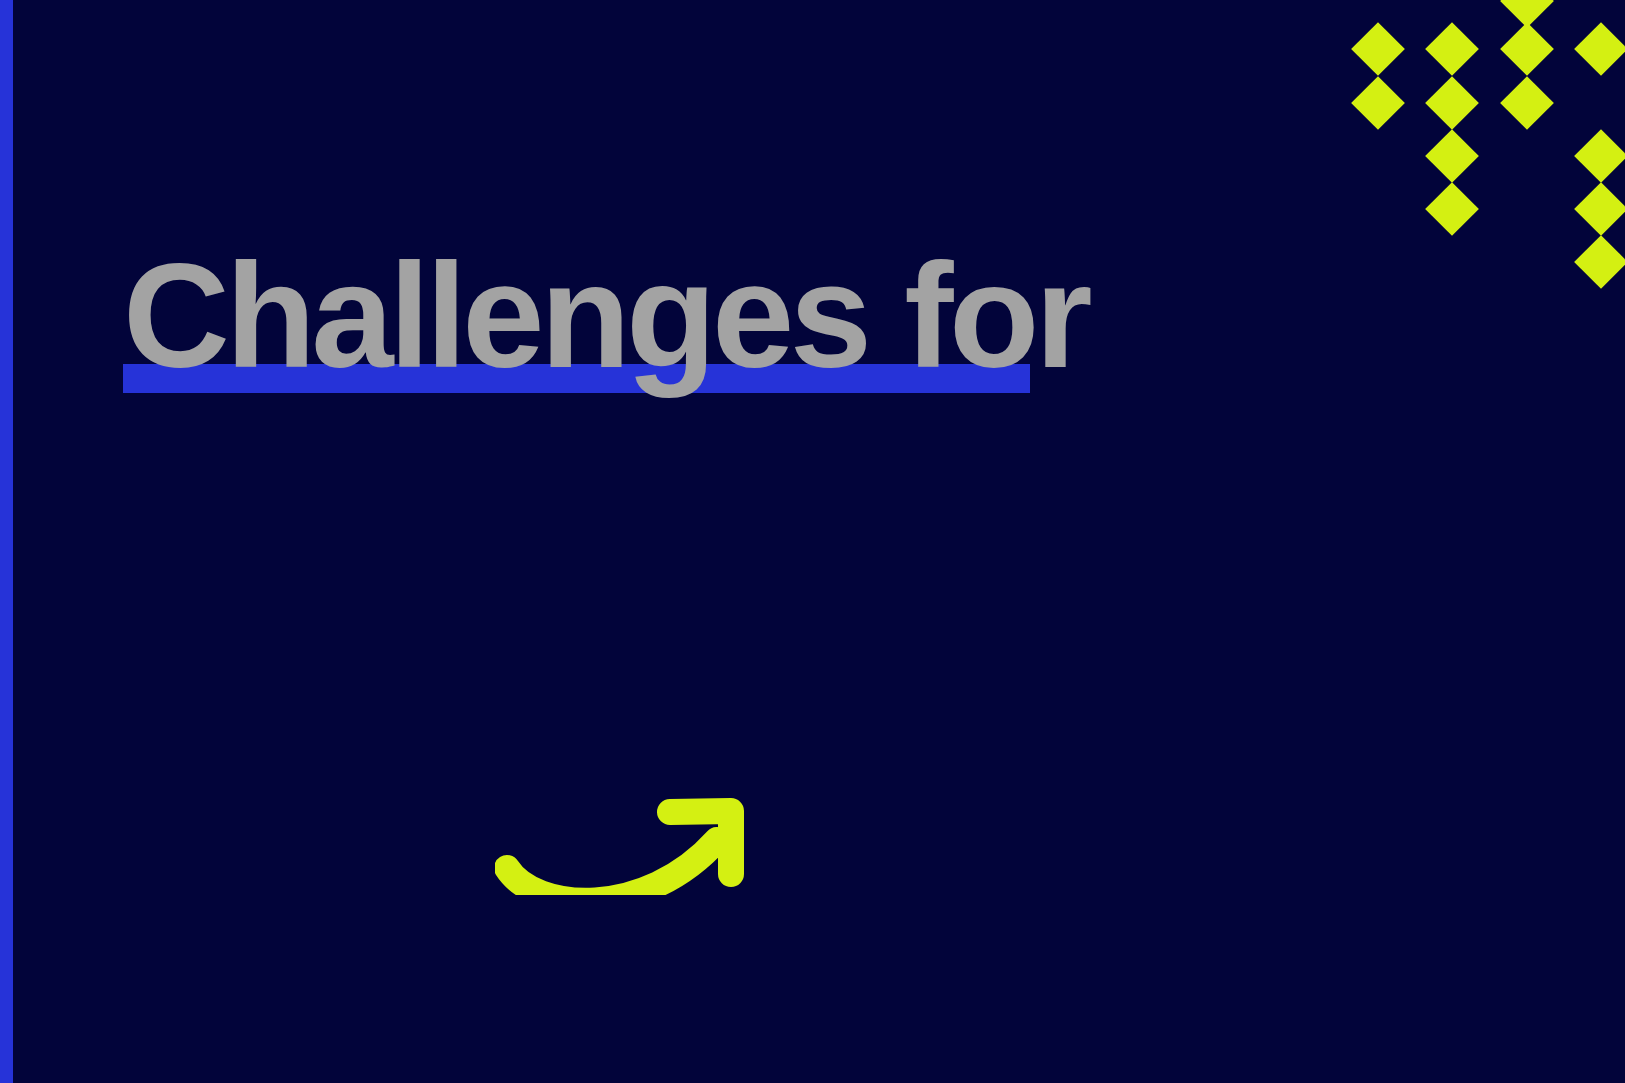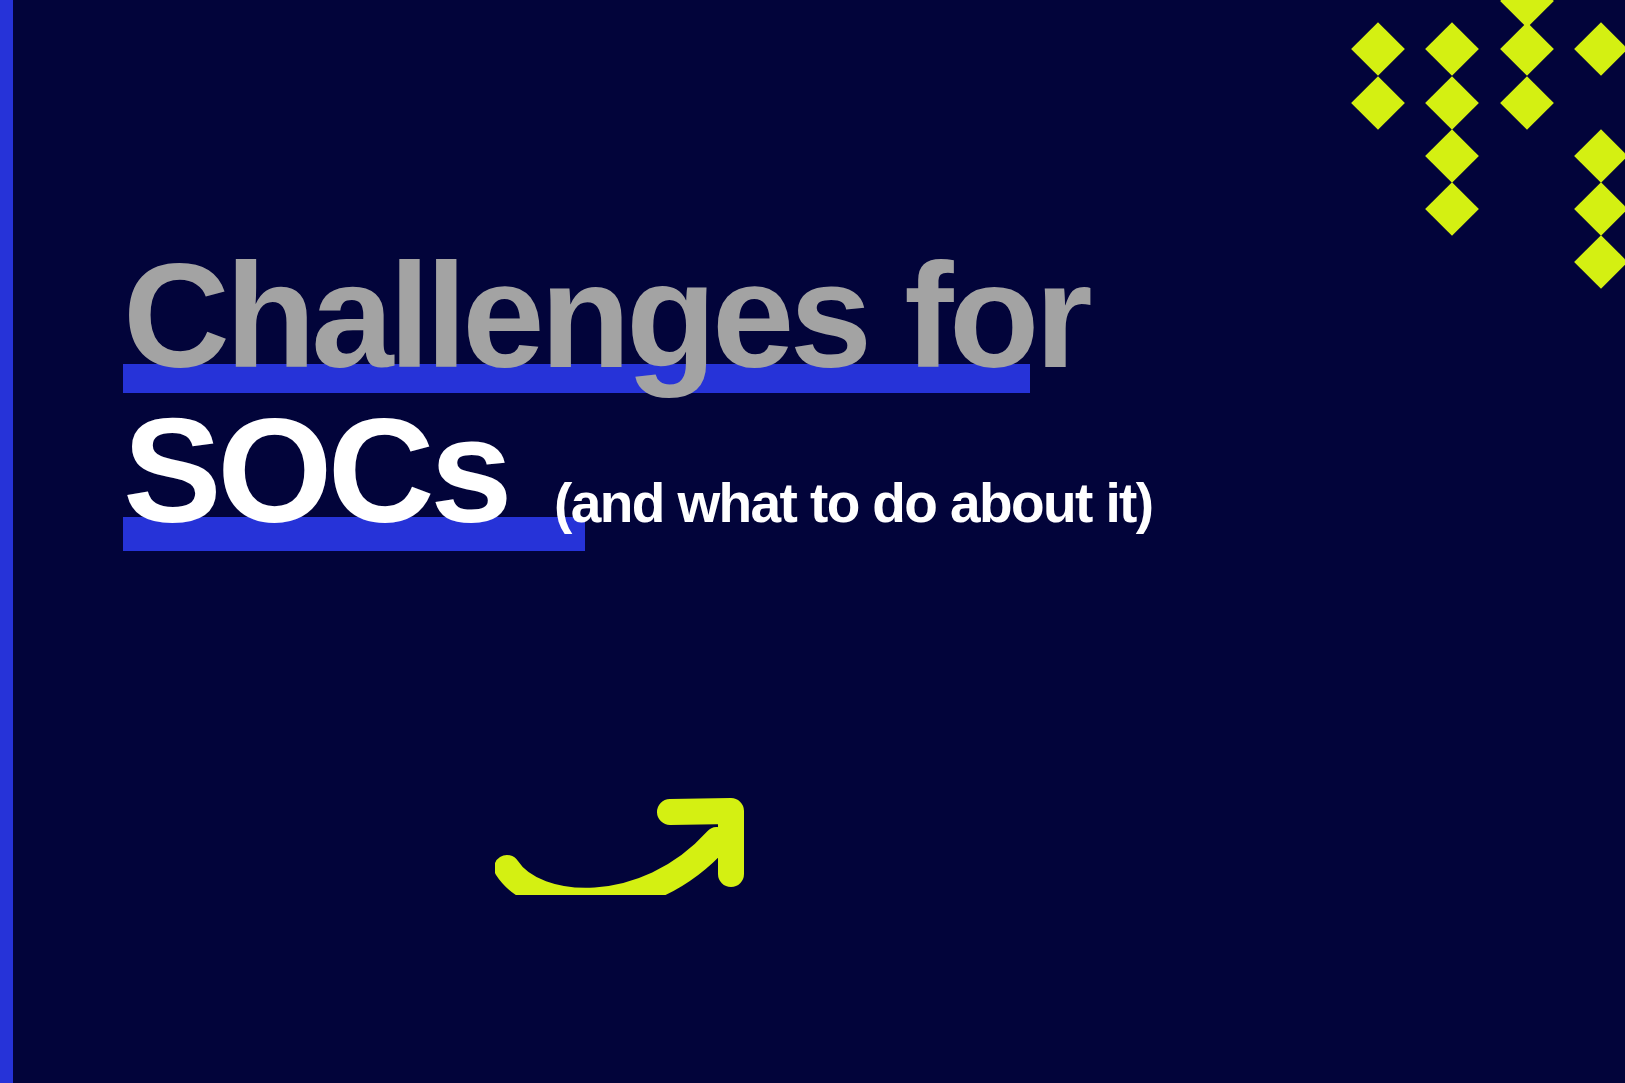--- a/index.html
+++ b/index.html
@@ -139,27 +139,20 @@
     </div>
 
   <div class="headline">
 
 
     <div class="hl-line hl-line-2" style="color: #a3a3a3;">
       <span class="hl-bar bar-challenges" style="background: rgb(38, 51, 216);"></span>
       <span class="hl-text">Challenges for</span>
     </div>
 
-    <div class="hl-line hl-line-3" style="color: rgb(255, 255, 255);">
-      <span class="socs-wrap">
-        <span class="hl-bar bar-socs" style="background: rgb(38, 51, 216);"></span>
-        <span class="hl-text">SOCs</span>
-      </span>
-      <span class="subtitle" style="color: rgb(255, 255, 255);">(and what to do about it)</span>
-    </div>
 
   </div>
 
   <svg class="arrow" viewBox="0 0 300 125">
     <path id="arrow-curve" d="M 12 98 C 40 142, 150 150, 222 70" fill="none" stroke-linecap="round" stroke-width="26" stroke="#d4f012"></path>
     <path id="arrow-head" d="M 175 42 L 236 41 L 236 104" fill="none" stroke-linecap="round" stroke-linejoin="round" stroke-width="26" stroke="#d4f012"></path>
   </svg>
 
 </div>
 

